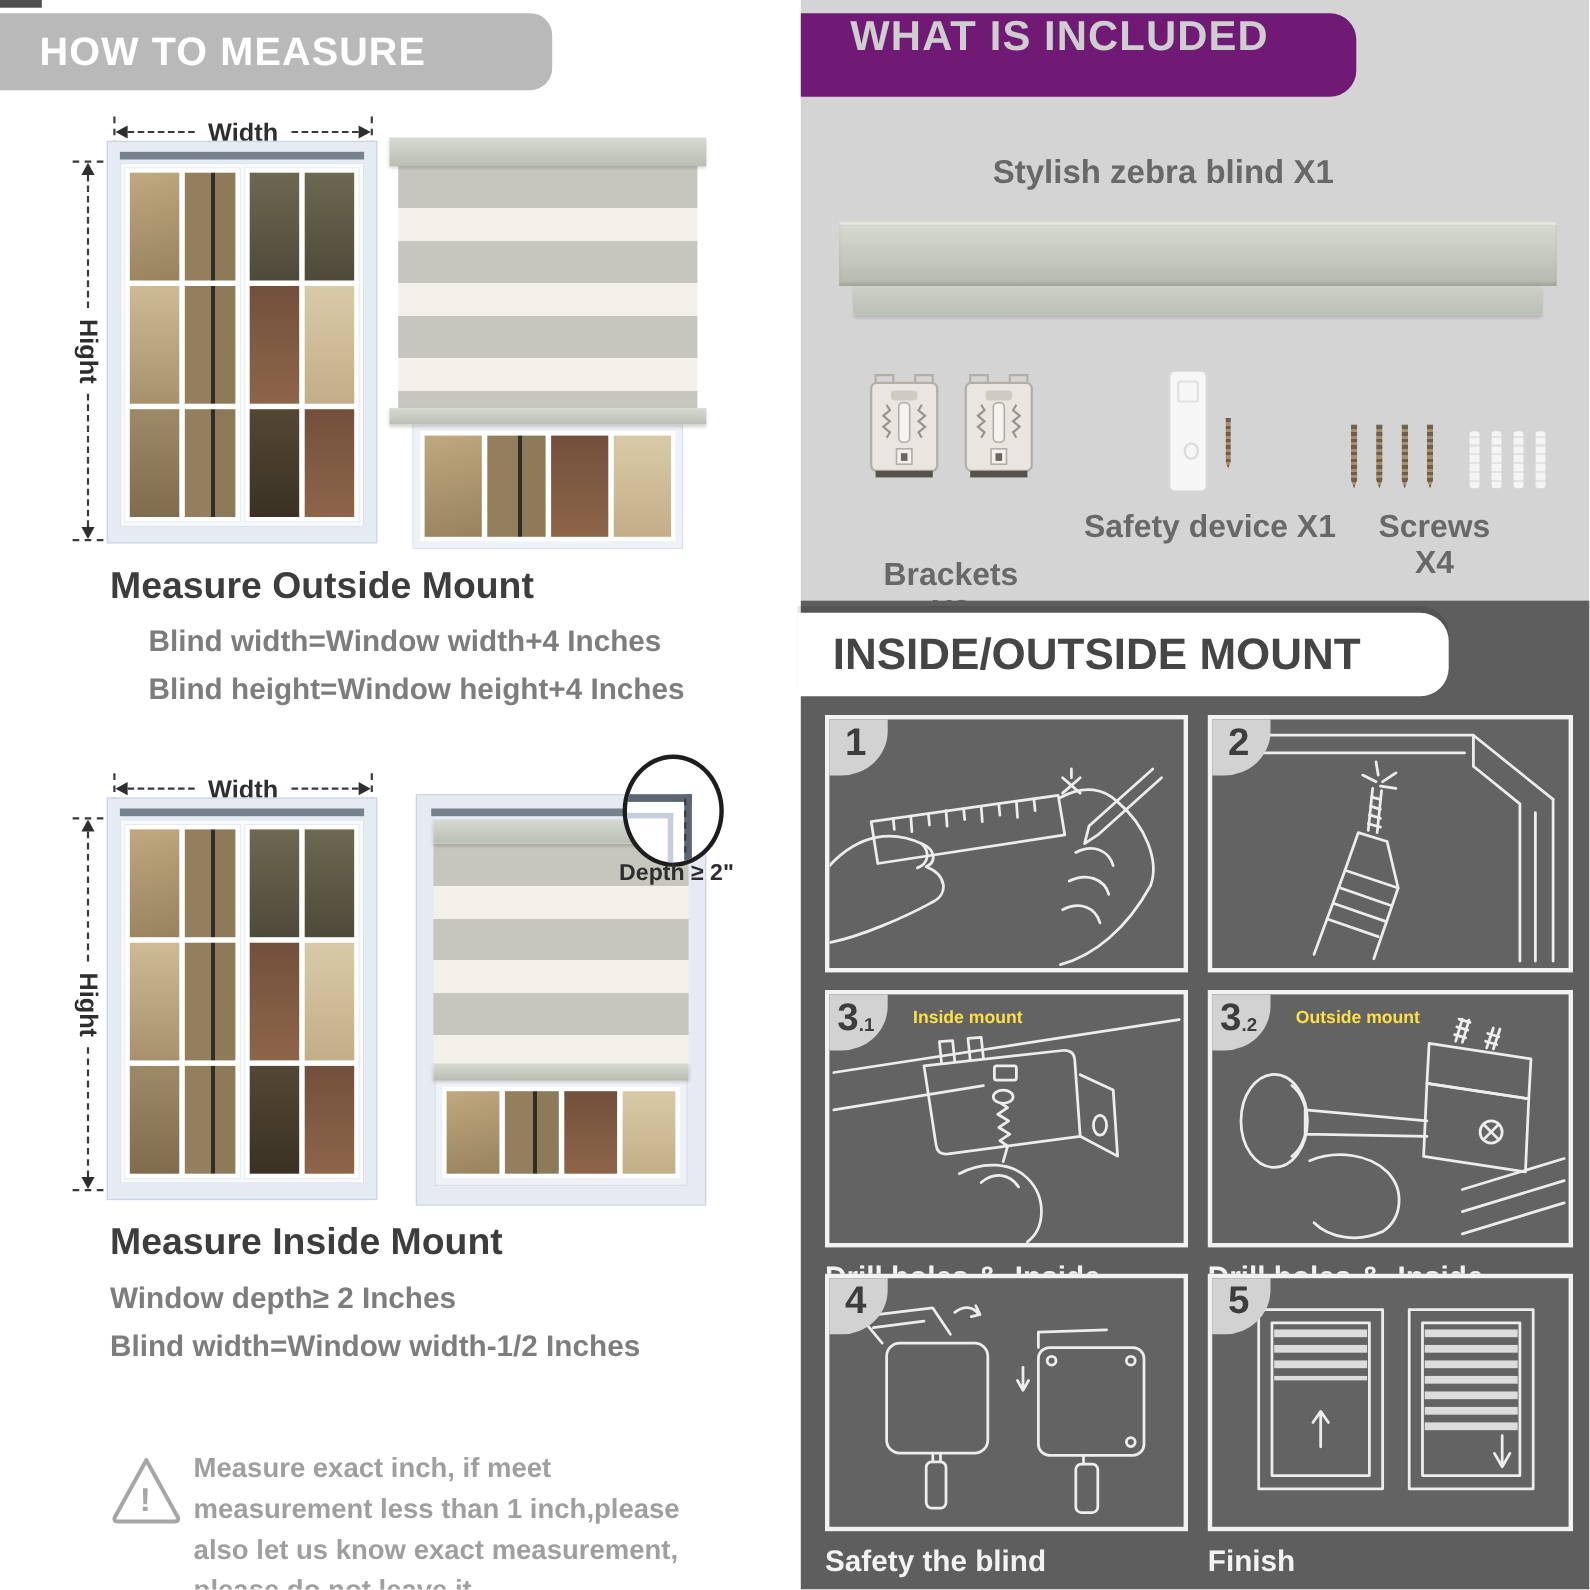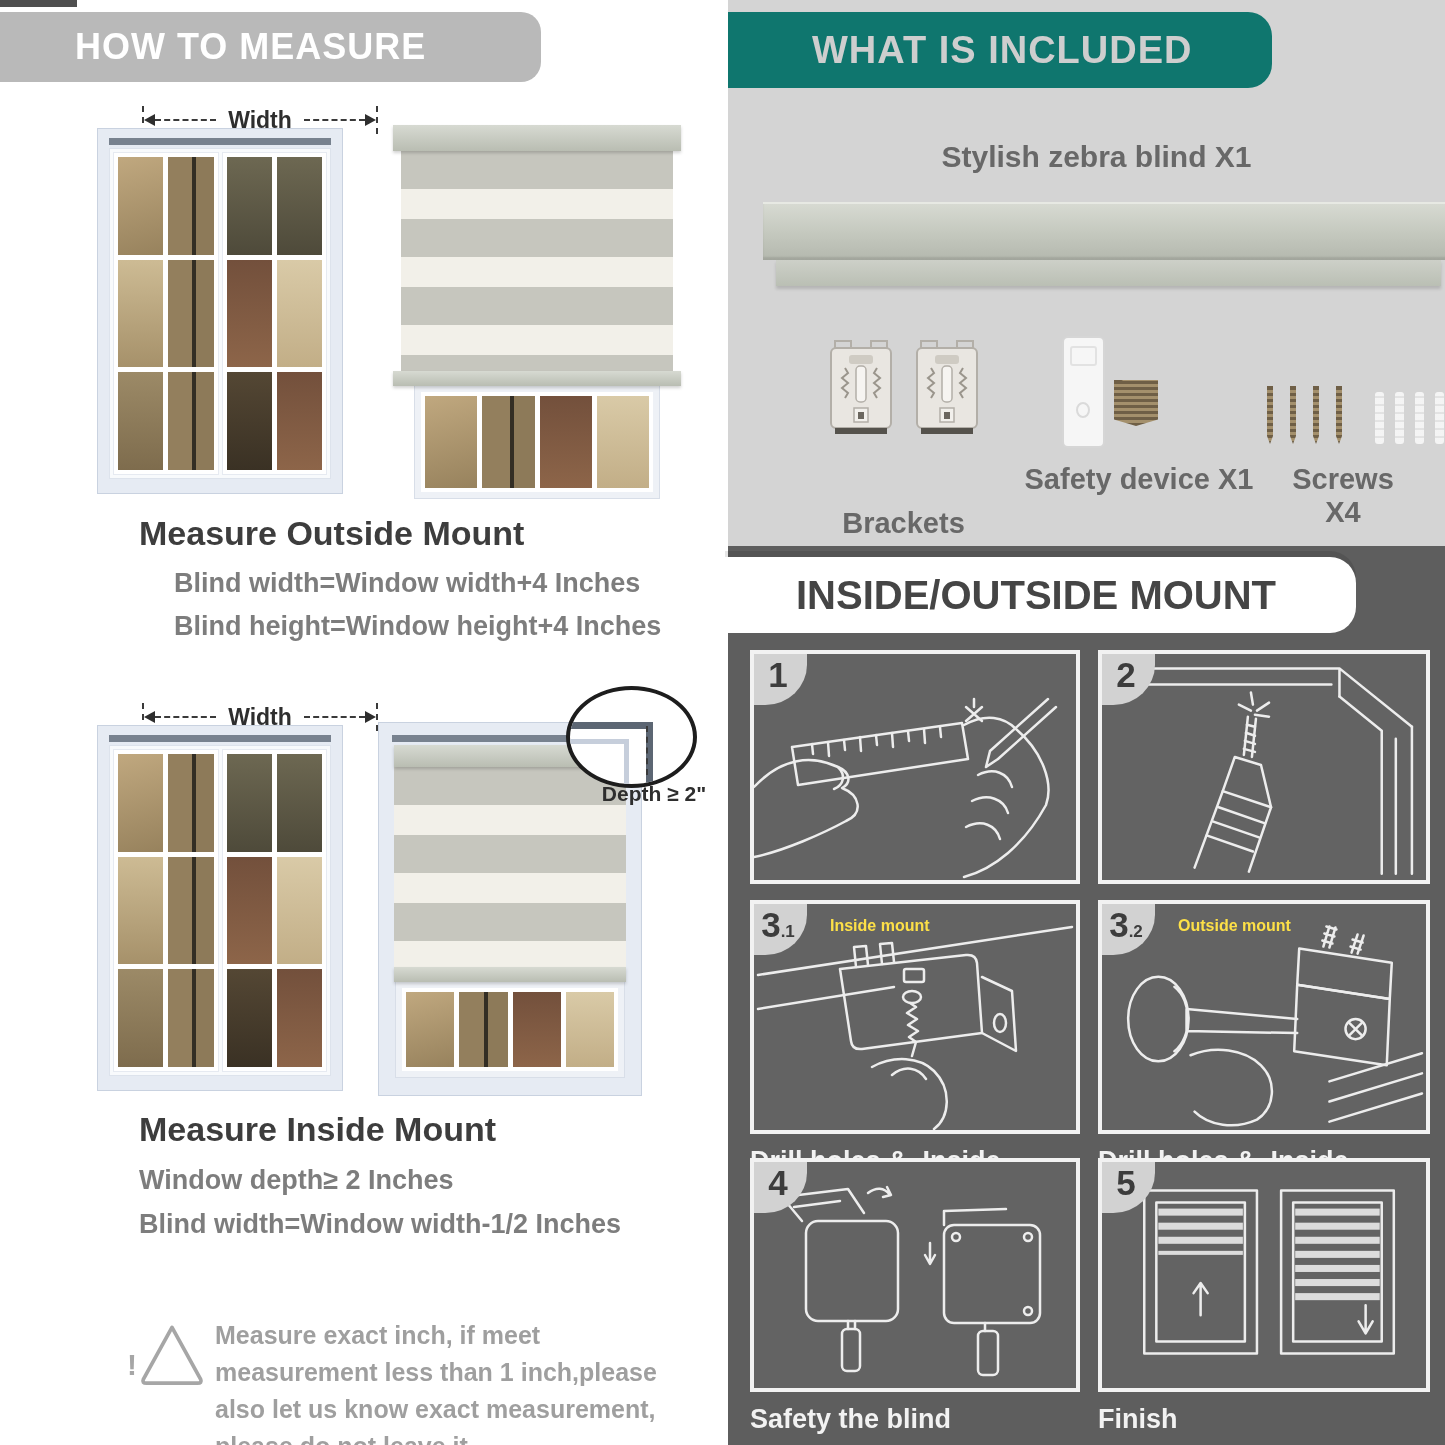--- a/index.html
+++ b/index.html
@@ -1,21 +1,21 @@
 <!DOCTYPE html>
 <html><head>
 <meta charset="utf-8">
 <style>
   html,body{margin:0;padding:0;}
   body{
     width:1445px;height:1445px;position:relative;overflow:hidden;
     background:#ffffff;
     font-family:"Liberation Sans", sans-serif;
   }
-  .abs{position:absolute;padding-left:39px;}
+  .abs{position:absolute;}
 
   
   .artifact-strip{left:0;top:0;width:38px;height:7px;background:#4f4f4f;}
   .banner-left{
     left:0;top:12px;width:502px;height:70px;background:#b9b9b9;
     border-radius:0 20px 20px 0;display:flex;align-items:center;
   }
   .banner-left span{
     color:#ffffff;font-size:36px;font-weight:bold;letter-spacing:1px;padding-left:36px;
   }
@@ -67,22 +67,22 @@
   .depth-label{font-size:21px;font-weight:bold;color:#2e2e2e;text-align:center;}
 
   .sec-title{font-size:34px;font-weight:bold;color:#3d3d3d;}
   .sec-lines{font-size:27px;font-weight:bold;color:#7d7d7d;line-height:43px;}
   .warn-text{font-size:25px;color:#9f9f9f;line-height:37px;width:485px;font-weight:bold;}
   .warn-mark{position:absolute;left:26px;top:26px;width:14px;text-align:center;font-size:30px;font-weight:bold;color:#a6a6a6;}
 
   
   .panel-light{left:728px;top:0;width:717px;height:546px;background:#d4d4d4;}
   .banner-wii{
-    left:728px;top:12px;width:505px;height:76px;background:#0f766e;border-radius:0 24px 24px 0;
-    display:flex;align-items:center;
+    left:728px;top:12px;width:505px;height:76px;background:#701a75;border-radius:0 24px 24px 0;
+    display:flex;
   }
   .banner-wii span{color:#cecece;font-size:38px;font-weight:bold;letter-spacing:1px;padding-left:45px;}
   .product-label{left:728px;top:140px;width:659px;text-align:center;font-size:30px;font-weight:bold;color:#686868;}
   .headrail{left:763px;top:202px;width:652px;height:58px;background:linear-gradient(180deg,#d8dbd3 0%,#c4c8be 55%,#b4b8ae 100%);box-shadow:inset 0 2px 0 #e7e9e3, inset 0 -3px 2px rgba(0,0,0,.10);}
   .headrail-lower{left:776px;top:260px;width:626px;height:26px;background:linear-gradient(180deg,#cdd0c8,#babfb4);box-shadow:0 3px 3px rgba(0,0,0,.15);}
   .included-label{font-size:29px;font-weight:bold;color:#686868;text-align:center;}
   .safety-body{width:36px;height:112px;background:rgba(255,255,255,.78);border:2px solid #d6d6d6;border-radius:6px;box-sizing:border-box;}
   .safety-body::before{content:"";position:absolute;left:6px;top:8px;right:6px;height:16px;border:2px solid #e2e2e2;border-radius:3px;}
   .safety-body::after{content:"";position:absolute;left:12px;bottom:28px;width:10px;height:12px;border:2px solid #dadada;border-radius:50%;}
   .screw{width:6px;height:58px;background:repeating-linear-gradient(0deg,#6f5f46 0 3px,#a4906c 3px 6px);clip-path:polygon(0 0,100% 0,100% 86%,50% 100%,0 86%);position:relative;}

